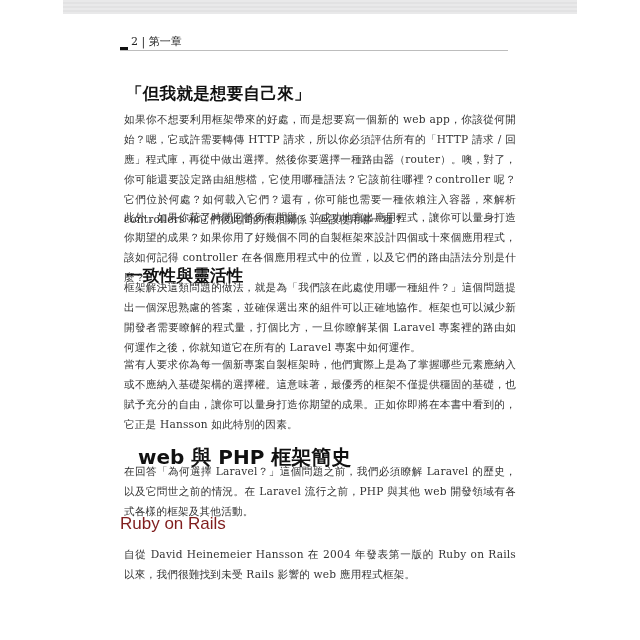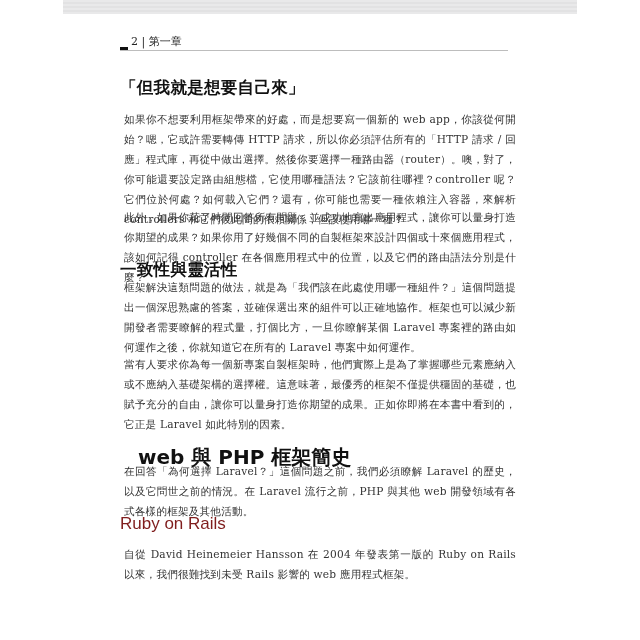--- a/index.html
+++ b/index.html
@@ -2,21 +2,21 @@
 <html><head>
   <meta charset="utf-8">
   <style>
     html, body { margin: 0; padding: 0; background: #ffffff; }
     body { width: 640px; height: 640px; position: relative; overflow: hidden; font-family: "DejaVu Serif", serif; color: #222; }
     .top-bar { position: absolute; left: 63px; top: 0; width: 514px; height: 14px;
       background: repeating-linear-gradient(180deg, #e9e9ea 0px, #e9e9ea 2px, #e2e2e3 2px, #e2e2e3 4px); }
     .running-head { position: absolute; left: 120px; top: 35px; width: 388px; height: 15px; border-bottom: 1px solid #bdbdbd; text-align: right; }
     .running-head .mark { position: absolute; left: 0; top: 12px; width: 8px; height: 3px; background: #111; }
     .running-head .text { position: absolute; left: 11px; top: 0; font-size: 11px; color: #222; line-height: 13px; }
-    h2.h-cn { font-family: "DejaVu Sans", sans-serif; font-weight: bold; font-size: 16.5px; margin: 0; line-height: 22px; color: #111; letter-spacing: 0.3px; }
+    h2.h-cn { font-family: "DejaVu Sans", sans-serif; font-weight: bold; font-size: 16.5px; margin: 6px; line-height: 22px; color: #111; letter-spacing: 0.3px; }
     h2.h-big { font-family: "DejaVu Sans", sans-serif; font-weight: bold; font-size: 20px; margin: 18px; line-height: 26px; color: #111; }
     h3.h-sub { font-family: "Liberation Sans", sans-serif; font-weight: normal; font-size: 17px; margin: 0; line-height: 22px; color: #7f1d1d; }
     p { margin: 4px; font-size: 10.6px; line-height: 20px; color: #333; text-align: justify; letter-spacing: 0.2px; }
     .sec1-title { position: absolute; left: 120px; top: 77px; }
     .p1 { position: absolute; left: 120px; top: 105px; width: 392px; }
     .p2 { position: absolute; left: 120px; top: 203px; width: 392px; }
     .sec2-title { position: absolute; left: 120px; top: 259px; text-align: right; }
     .p3 { position: absolute; left: 120px; top: 273px; width: 392px; }
     .p4 { position: absolute; left: 120px; top: 350px; width: 392px; }
     .sec3-title { position: absolute; left: 120px; top: 426px; }
@@ -33,19 +33,19 @@
   <span class="mark"></span>
   <span class="text">2 | 第一章</span>
 </div>
 
 <h2 class="h-cn sec1-title">「但我就是想要自己來」</h2>
 <p class="p1">如果你不想要利用框架帶來的好處，而是想要寫一個新的 web app，你該從何開始？嗯，它或許需要轉傳 HTTP 請求，所以你必須評估所有的「HTTP 請求 / 回應」程式庫，再從中做出選擇。然後你要選擇一種路由器（router）。噢，對了，你可能還要設定路由組態檔，它使用哪種語法？它該前往哪裡？controller 呢？它們位於何處？如何載入它們？還有，你可能也需要一種依賴注入容器，來解析 controllers 和它們彼此間的依賴關係，但該使用哪一種？</p>
 <p class="p2">此外，如果你花了時間回答所有問題，並成功地寫出應用程式，讓你可以量身打造你期望的成果？如果你用了好幾個不同的自製框架來設計四個或十來個應用程式，該如何記得 controller 在各個應用程式中的位置，以及它們的路由語法分別是什麼？</p>
 
 <h2 class="h-cn sec2-title">一致性與靈活性</h2>
 <p class="p3">框架解決這類問題的做法，就是為「我們該在此處使用哪一種組件？」這個問題提出一個深思熟慮的答案，並確保選出來的組件可以正確地協作。框架也可以減少新開發者需要瞭解的程式量，打個比方，一旦你瞭解某個 Laravel 專案裡的路由如何運作之後，你就知道它在所有的 Laravel 專案中如何運作。</p>
-<p class="p4">當有人要求你為每一個新專案自製框架時，他們實際上是為了掌握哪些元素應納入或不應納入基礎架構的選擇權。這意味著，最優秀的框架不僅提供穩固的基礎，也賦予充分的自由，讓你可以量身打造你期望的成果。正如你即將在本書中看到的，它正是 Laravel 如此特別的因素。</p>
+<p class="p4">當有人要求你為每一個新專案自製框架時，他們實際上是為了掌握哪些元素應納入或不應納入基礎架構的選擇權。這意味著，最優秀的框架不僅提供穩固的基礎，也賦予充分的自由，讓你可以量身打造你期望的成果。正如你即將在本書中看到的，它正是 Hansson 如此特別的因素。</p>
 
 <h2 class="h-big sec3-title">web 與 PHP 框架簡史</h2>
 <p class="p5">在回答「為何選擇 Laravel？」這個問題之前，我們必須瞭解 Laravel 的歷史，以及它問世之前的情況。在 Laravel 流行之前，PHP 與其他 web 開發領域有各式各樣的框架及其他活動。</p>
 
 <h3 class="h-sub sec4-title">Ruby on Rails</h3>
 <p class="p6">自從 David Heinemeier Hansson 在 2004 年發表第一版的 Ruby on Rails 以來，我們很難找到未受 Rails 影響的 web 應用程式框架。</p>
 
 </body></html>

